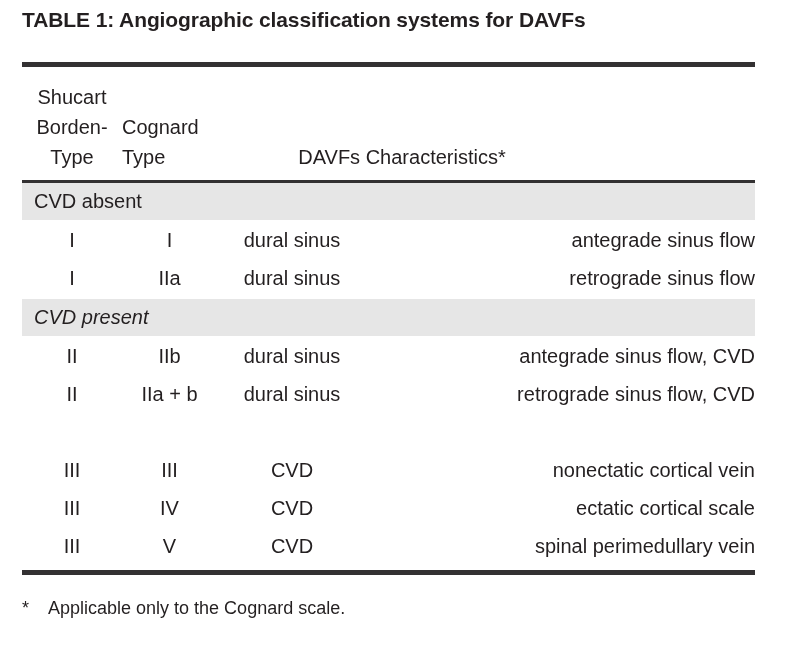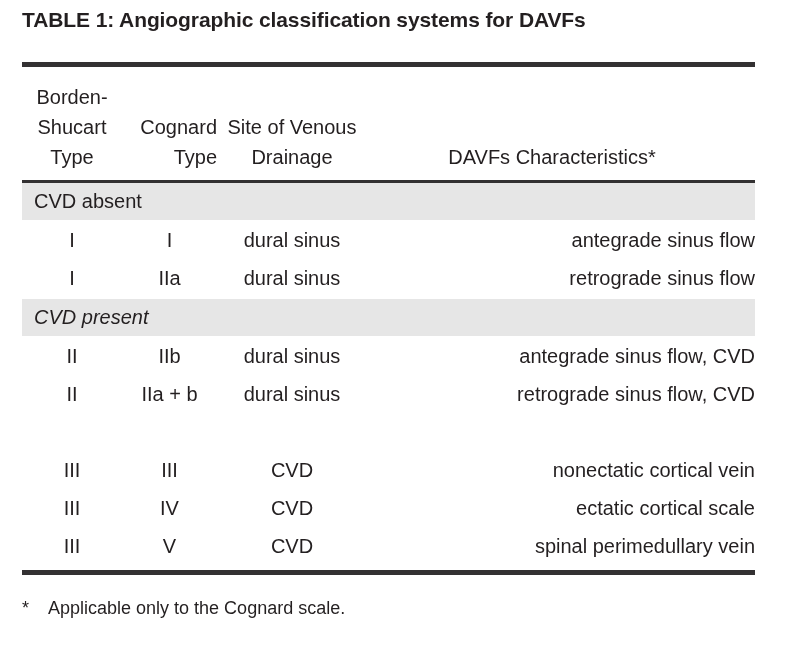--- a/index.html
+++ b/index.html
@@ -65,21 +65,21 @@
     top: 72px;
     width: 733px;
     font-size: 20px;
     line-height: 30px;
   }
   .head-block .row { align-items: flex-start; }
   .head-cell {
     box-sizing: border-box;
   }
   .head-col1 { width: 100px; text-align: center; }
-  .head-col2 { width: 95px;  text-align: right; }
+  .head-col2 { width: 95px;  text-align: left; }
   .head-col3 { width: 150px; text-align: center; }
   .head-col4 { width: 388px; text-align: center; padding-right: 18px; box-sizing: border-box; }
 
   .hstack {
     display: flex;
     flex-direction: column;
     justify-content: flex-end;
     height: 100px;
   }
 
@@ -134,32 +134,28 @@
 
 <div class="table-figure">
 
   <div class="table-title">TABLE 1: Angiographic classification systems for DAVFs</div>
 
   <div class="rule rule-top"></div>
 
   <div class="head-block">
     <div class="row">
       <div class="head-cell head-col1 hstack">
+        <div>Shucart</div>
         <div>Borden-</div>
-        <div>Shucart</div>
         <div>Type</div>
       </div>
       <div class="head-cell head-col2 hstack">
         <div>Cognard</div>
         <div>Type</div>
       </div>
-      <div class="head-cell head-col3 hstack">
-        <div>Site of Venous</div>
-        <div>Drainage</div>
-      </div>
       <div class="head-cell head-col4 hstack">
         <div>DAVFs Characteristics*</div>
       </div>
     </div>
   </div>
 
   <div class="rule rule-header"></div>
 
   <div class="section-band" style="top:183px;">
     <div class="section-band-label">CVD absent</div>

